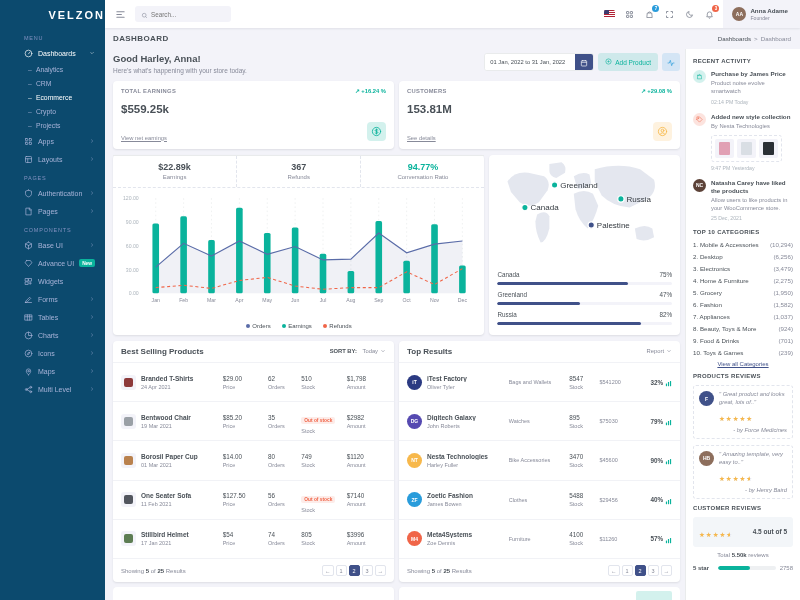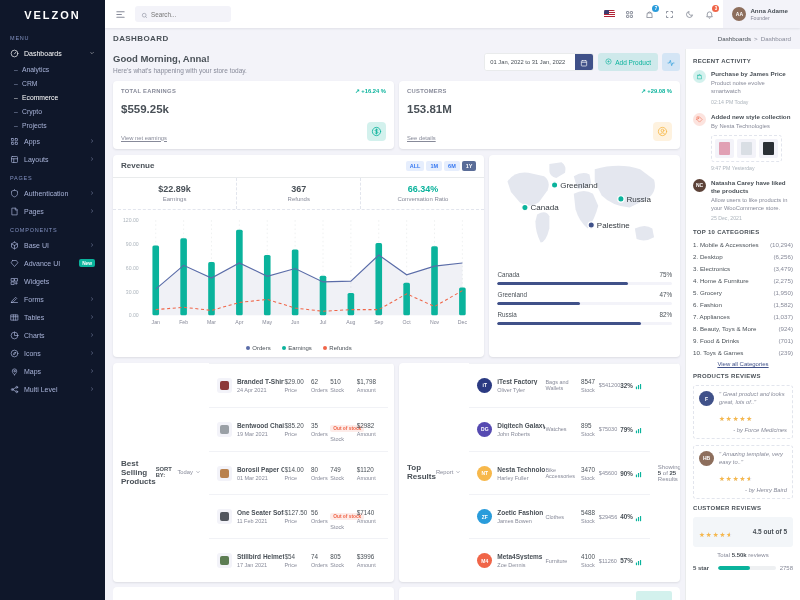--- a/index.html
+++ b/index.html
@@ -1,19 +1,19 @@
 <!DOCTYPE html>
 <html><head>
 <meta charset="utf-8">
 <style>
 *{box-sizing:border-box;margin:0;padding:0;}
 html,body{width:800px;height:600px;overflow:hidden;background:#f3f3f9;font-family:"Liberation Sans",sans-serif;color:#495057;}
 .app{display:flex;width:800px;height:600px;}
 
-.sidebar{width:105px;min-width:105px;background:#0f172a;display:flex;flex-direction:column;overflow:hidden;}
+.sidebar{width:105px;min-width:105px;background:#0c4a6e;display:flex;flex-direction:column;overflow:hidden;align-items:flex-end;}
 .logo{color:#fff;font-weight:bold;font-size:11px;letter-spacing:2px;text-align:center;padding:9px 0 7px;cursor:pointer;}
 .side-label{font-size:5.5px;letter-spacing:.8px;color:#8291c0;padding:7px 10px 3px;}
 .side-item{display:flex;align-items:center;gap:5px;padding:4.5px 10px;font-size:7px;color:#a8b3d8;cursor:pointer;}
 .side-item.active{color:#fff;}
 .side-item .s-chev{margin-left:auto;display:flex;opacity:.9;}
 .s-ico{display:flex;flex-shrink:0;}
 .side-sub{font-size:6.8px;padding:3.5px 10px 3.5px 22px;color:#a8b3d8;cursor:pointer;position:relative;}
 .side-sub::before{content:"–";position:absolute;left:14px;opacity:.8;}
 .side-sub.active{color:#fff;}
 .s-badge{margin-left:auto;background:#0ab39c;color:#fff;font-size:4.8px;padding:1.5px 3px;border-radius:2px;font-weight:bold;}
@@ -83,21 +83,21 @@
 .legend .dot{width:4px;height:4px;border-radius:50%;display:inline-block;margin-right:2.5px;}
 .exp-btn{margin-left:auto;background:#fff;border:1px solid #dde0e3;color:#495057;font-size:5.5px;padding:2.5px 5px;border-radius:2px;font-family:inherit;cursor:pointer;}
 .loc-map{padding:2px 8px 0;}
 .loc-bars{padding:0 8px 7px;}
 .loc-row{margin-top:6px;}
 .loc-line{display:flex;justify-content:space-between;font-size:6.3px;color:#495057;}
 .loc-track{height:3.5px;background:#f3f3f9;border-radius:2px;margin-top:3.5px;overflow:hidden;}
 .loc-fill{height:100%;background:#405189;border-radius:2px;}
 
 .tables-row{display:flex;gap:5px;margin-top:6px;flex:1;min-height:0;}
-.tcard{flex:1;display:flex;flex-direction:row;overflow:hidden;min-width:0;}
+.tcard{flex:1;display:flex;flex-direction:column;overflow:hidden;min-width:0;}
 .sort-by{margin-left:auto;display:flex;align-items:center;gap:2px;font-size:5.8px;color:#878a99;cursor:pointer;}
 .sort-by b{color:#495057;font-weight:bold;}
 .sort-val{color:#878a99;}
 .trow{display:flex;align-items:center;padding:5px 8px;border-top:1px solid #f1f2f6;flex:1;}
 .thumb{width:15px;height:15px;border-radius:3px;background:#f3f3f9;display:flex;align-items:center;justify-content:center;margin-right:5px;flex-shrink:0;}
 .thumb .blob{width:9px;height:9px;border-radius:2px;}
 .tname{flex:1.35;min-width:0;}
 .pname{font-size:6.5px;font-weight:bold;color:#495057;white-space:nowrap;overflow:hidden;}
 .pdate{font-size:5.5px;color:#878a99;margin-top:2px;}
 .cell{flex:.75;min-width:0;}
@@ -418,21 +418,21 @@
     </header>
 
     <div class="body-row">
       <main class="page">
         <div class="title-row">
           <h1 class="page-title">DASHBOARD</h1>
         </div>
 
         <div class="page-head">
           <div class="greet">
-            <h2>Good Morning, Anna!</h2>
+            <h2>Good Harley, Anna!</h2>
             <p>Here's what's happening with your store today.</p>
           </div>
           <div class="head-controls">
             <div class="date-group">
               <input class="date-input" readonly="" value="01 Jan, 2022 to 31 Jan, 2022" style="">
               <button class="date-btn">
                   <span><svg viewBox="0 0 24 24" width="8" height="8" fill="none" stroke="currentColor" stroke-width="2">
                       <rect x="4" y="5" width="16" height="16" rx="2"></rect>
                       <path d="M8 3v4M16 3v4M4 10h16"></path>
                     </svg></span>
@@ -484,40 +484,31 @@
                     <circle cx="12" cy="10" r="3"></circle>
                     <path d="M6.5 18.5a6 6 0 0 1 11 0"></path>
                   </svg>
                 </span>
               </div>
             </div>
           </div>
 
         <div class="charts-row">
           <section class="card revenue">
-            <div class="card-head">
-              <span class="card-title">Revenue</span>
-              <div class="rev-filters" id="rev-filters">
-                  <button class="fbtn">ALL</button>
-                  <button class="fbtn">1M</button>
-                  <button class="fbtn">6M</button>
-                  <button class="fbtn active">1Y</button>
-                </div>
-            </div>
             <div class="rev-stats" id="rev-stats">
                 <div class="rstat">
                   <div class="rstat-val">$22.89k</div>
                   <div class="rstat-lab">Earnings</div>
                 </div>
                 <div class="rstat">
                   <div class="rstat-val">367</div>
                   <div class="rstat-lab">Refunds</div>
                 </div>
                 <div class="rstat">
-                  <div class="rstat-val" style="color:#0ab39c">66.34%</div>
+                  <div class="rstat-val" style="color:#0ab39c">94.77%</div>
                   <div class="rstat-lab">Conversation Ratio</div>
                 </div>
               </div>
             <div id="rev-chart"><svg viewBox="0 0 352 122" width="100%">
                   <line x1="37.5" y1="6" x2="37.5" y2="98" stroke="#e9ebec" stroke-width="0.7" stroke-dasharray="1.5,2.5"></line>
                   <line x1="64.5" y1="6" x2="64.5" y2="98" stroke="#e9ebec" stroke-width="0.7" stroke-dasharray="1.5,2.5"></line>
                   <line x1="91.5" y1="6" x2="91.5" y2="98" stroke="#e9ebec" stroke-width="0.7" stroke-dasharray="1.5,2.5"></line>
                   <line x1="118.5" y1="6" x2="118.5" y2="98" stroke="#e9ebec" stroke-width="0.7" stroke-dasharray="1.5,2.5"></line>
                   <line x1="145.5" y1="6" x2="145.5" y2="98" stroke="#e9ebec" stroke-width="0.7" stroke-dasharray="1.5,2.5"></line>
                   <line x1="172.5" y1="6" x2="172.5" y2="98" stroke="#e9ebec" stroke-width="0.7" stroke-dasharray="1.5,2.5"></line>

